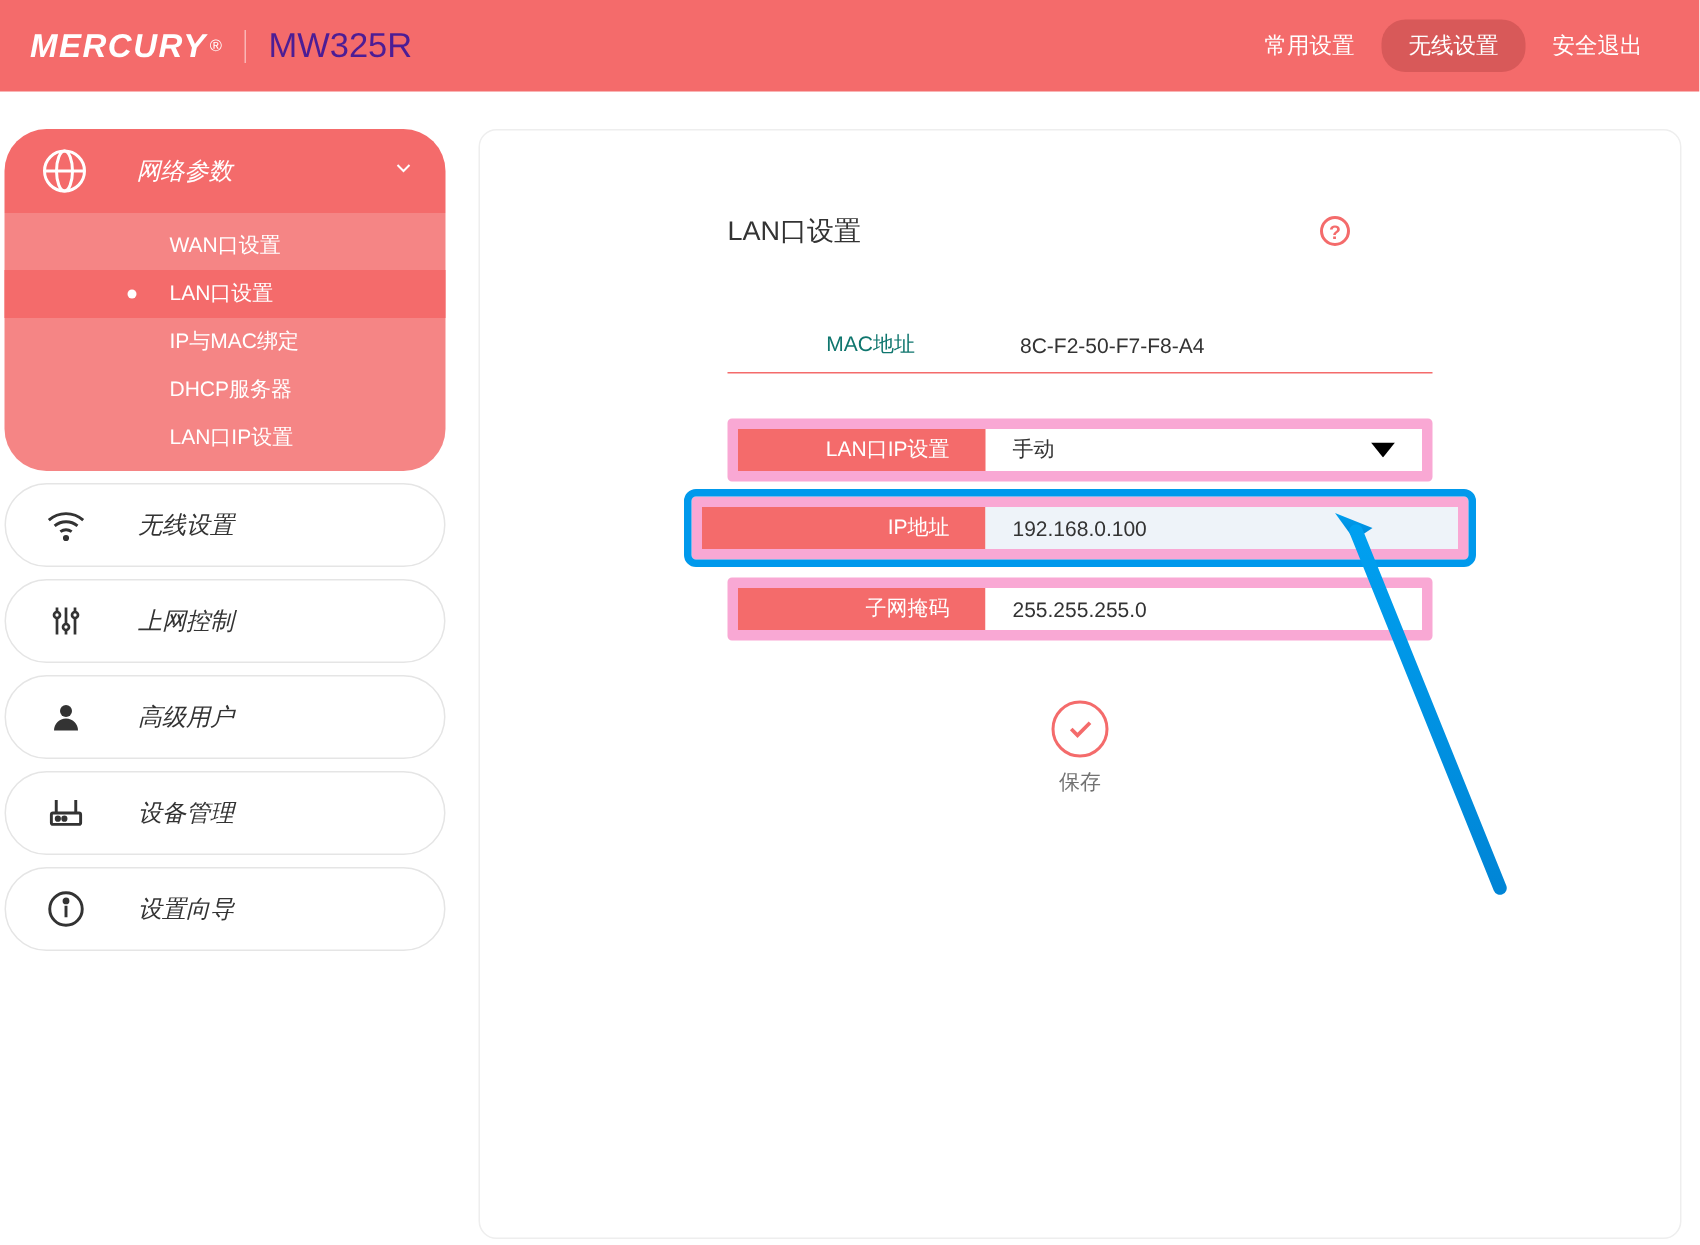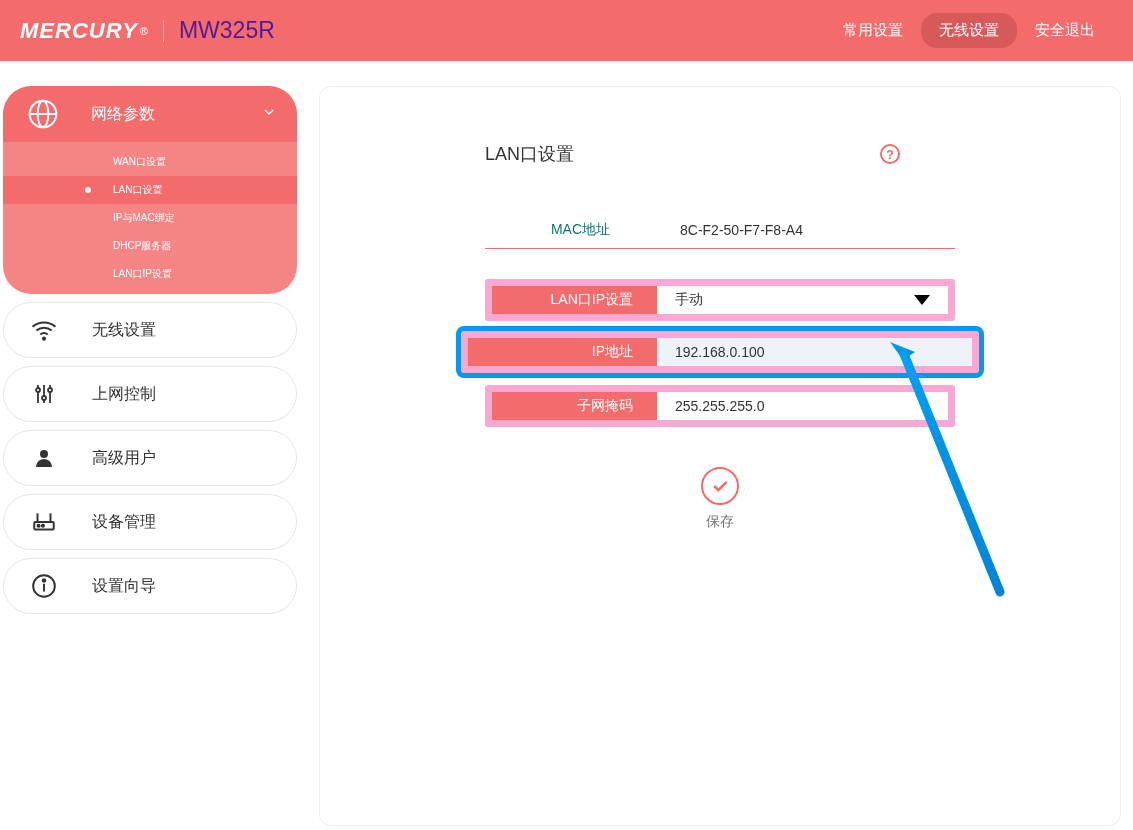--- a/index.html
+++ b/index.html
@@ -36,40 +36,41 @@
       border: 1px solid #e5e5e5;
       border-radius: 28px;
       height: 56px;
       display: flex;
       align-items: center;
       padding: 0 20px;
       margin-bottom: 8px;
       cursor: pointer;
       color: #333;
       font-size: 16px;
+      font-style: italic;
     }
     .sidebar-item.expanded {
       background: #f46b6b;
       color: #fff;
       border: none;
       border-radius: 28px 28px 0 0;
       margin-bottom: 0;
     }
     .sidebar-icon { width: 40px; height: 40px; display:flex; align-items:center; justify-content:center; margin-right: 28px; }
     .chevron { margin-left: auto; }
     
     .submenu {
       background: #f58585;
       padding: 6px 0;
       border-radius: 0 0 28px 28px;
       margin-bottom: 8px;
     }
     .submenu-item {
       color: #fff;
-      font-size: 10px;
+      font-size: 14px;
       padding: 7px 0 7px 110px;
       cursor: pointer;
       position: relative;
     }
     .submenu-item.active {
       background: #f46b6b;
     }
     .submenu-item.active::before {
       content: '';
       position: absolute;

